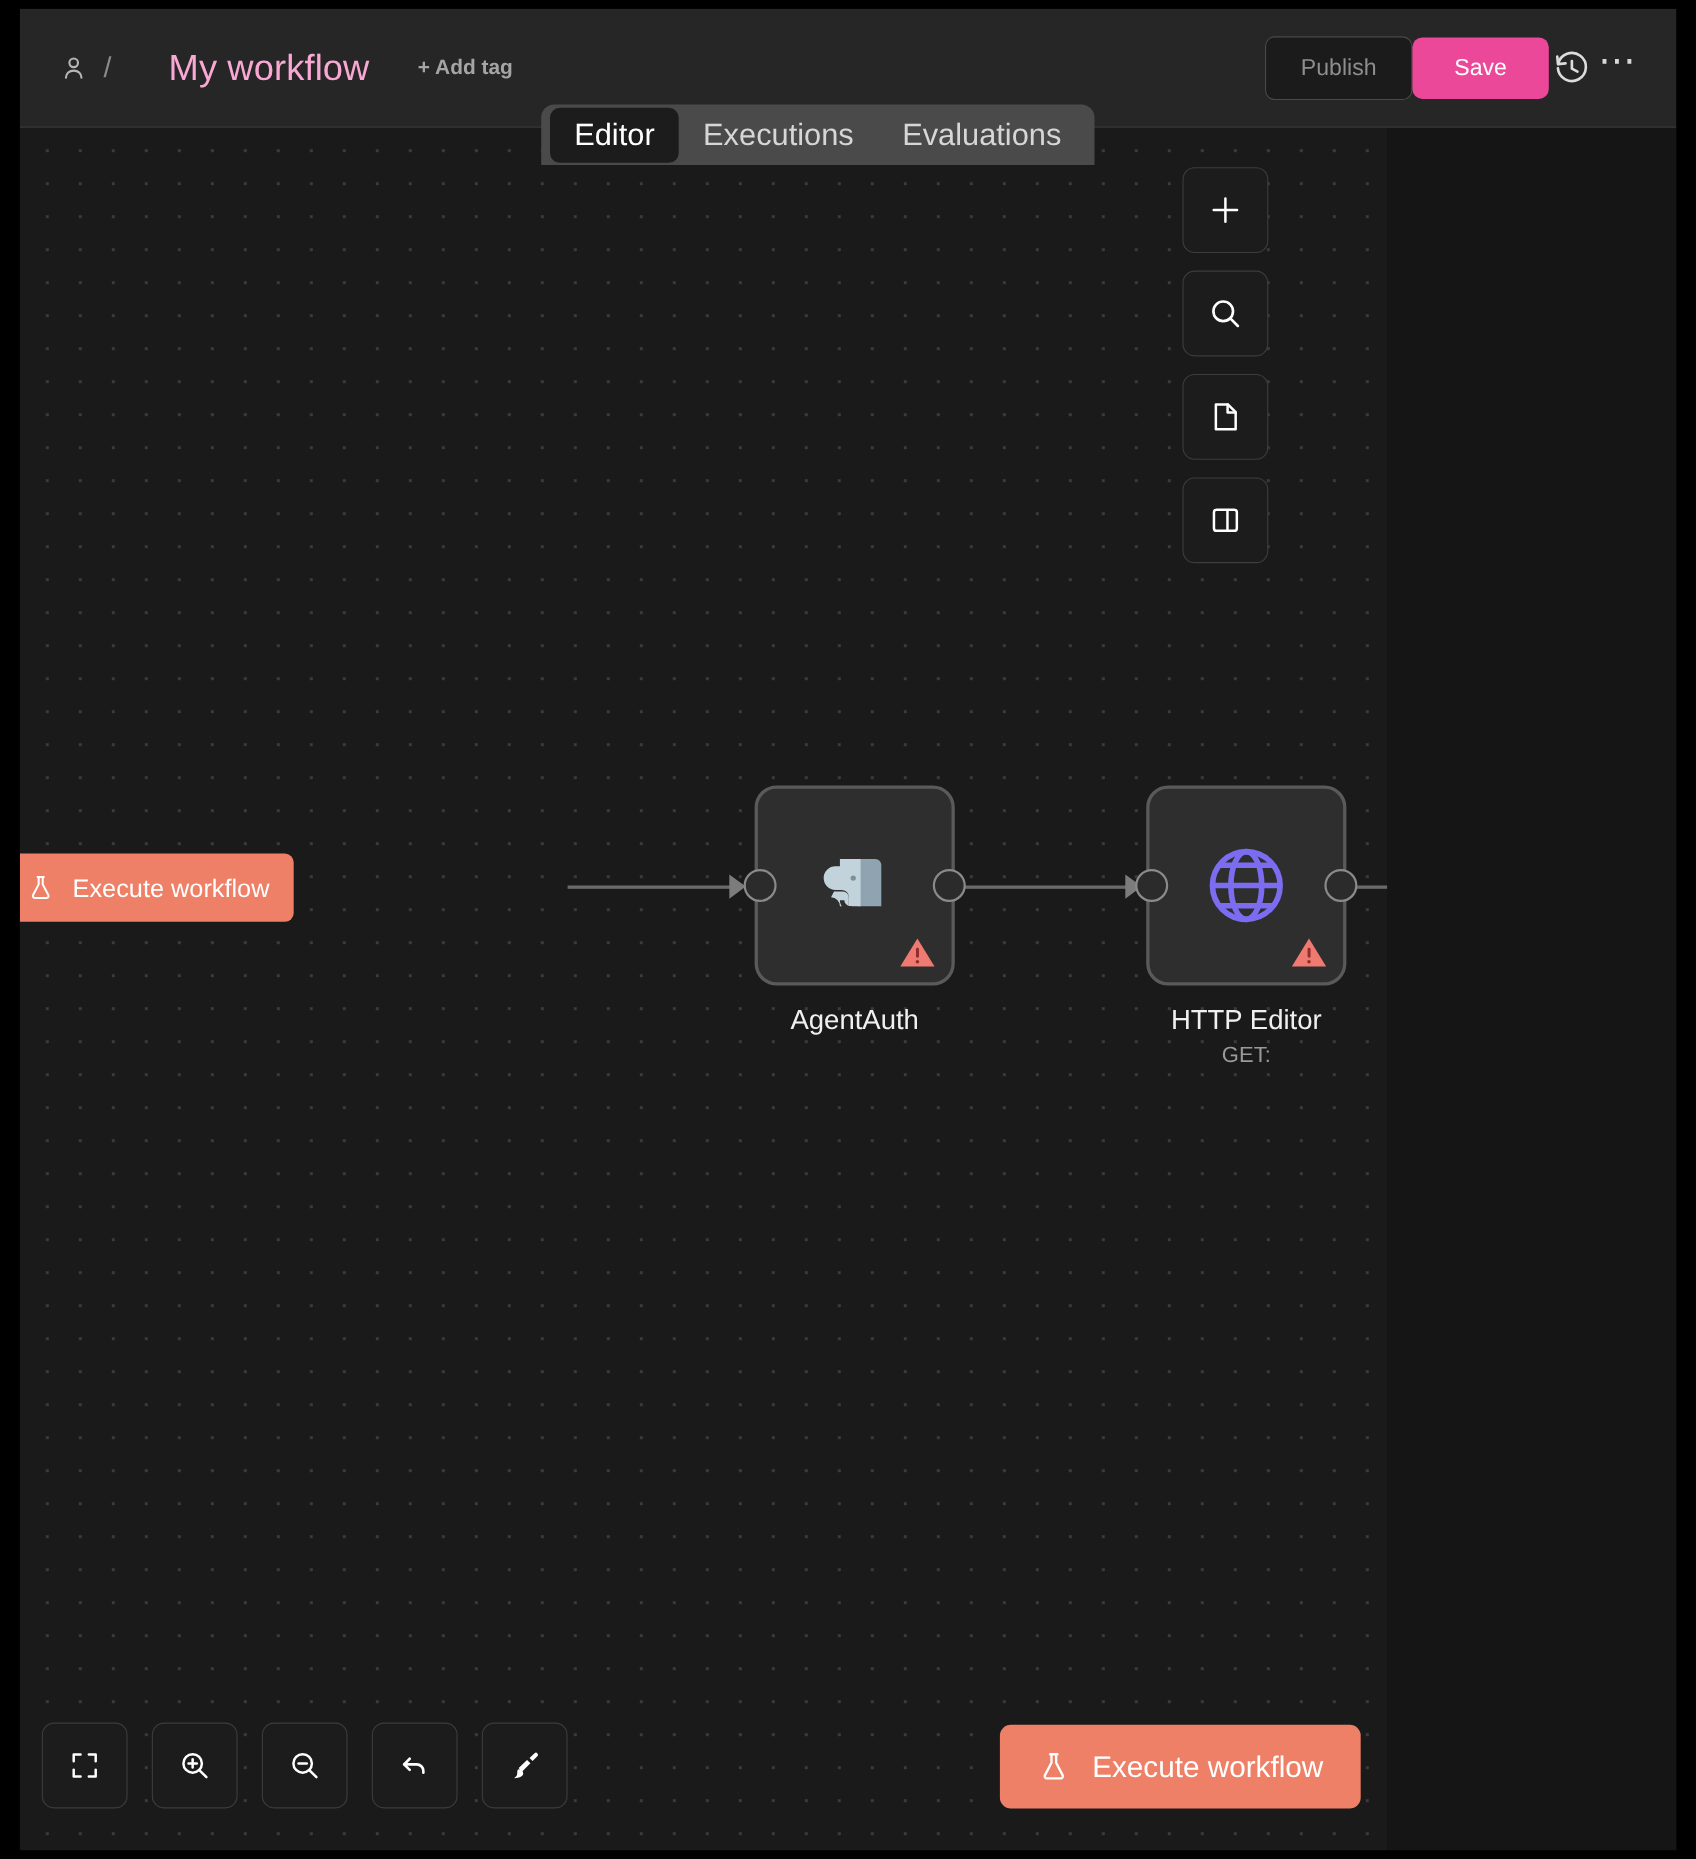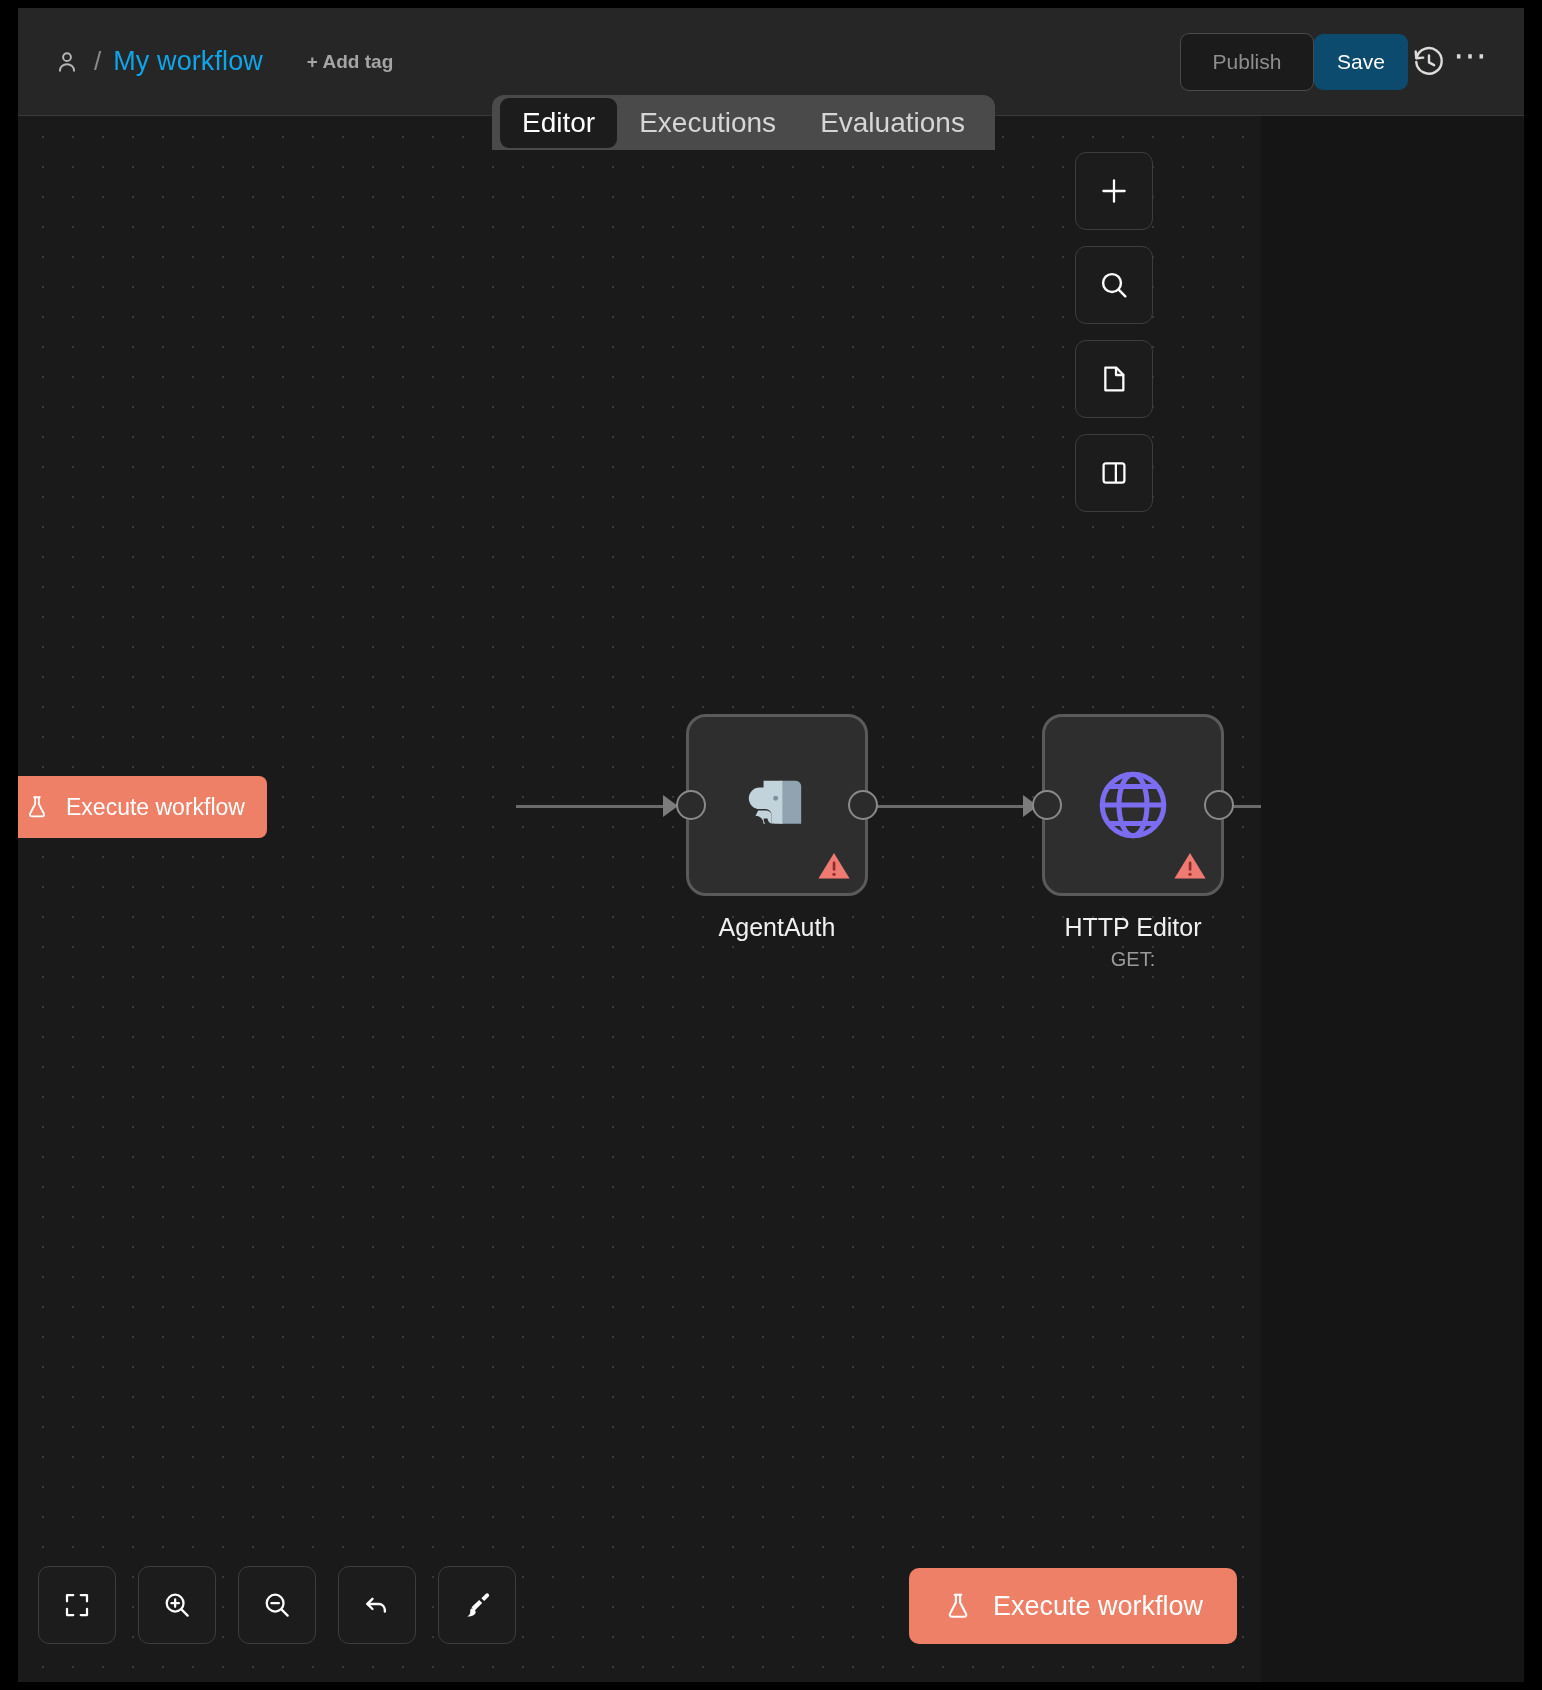--- a/index.html
+++ b/index.html
@@ -62,24 +62,25 @@
     display: inline-block;
     opacity: 0.85;
   }
   .slash {
     color: #8a8a8a;
     font-size: 26px;
     margin: 0 12px 0 14px;
     font-weight: 300;
   }
   .wf-title {
-    font-size: 27px;
-    color: #0ea5e9;
+    font-size: 33px;
+    color: #f9a8d4;
     letter-spacing: 0.1px;
     white-space: nowrap;
+    margin-left: 40px;
   }
   .add-tag {
     font-size: 19px;
     color: #a5a5a5;
     margin-left: 44px;
     font-weight: 600;
     white-space: nowrap;
     cursor: pointer;
   }
 
@@ -93,23 +94,23 @@
     width: 132px; height: 56px;
     border-radius: 9px;
     border: 1px solid #4a4a4a;
     background: #1b1b1b;
     color: #8e8e8e;
     font-size: 21px;
     display: flex; align-items: center; justify-content: center;
     cursor: pointer;
   }
   .btn-save {
-    width: 94px; height: 56px;
+    width: 124px; height: 56px;
     border-radius: 9px;
-    background: #0c4a6e;
+    background: #ec4899;
     color: #ffffff;
     font-size: 21px;
     display: flex; align-items: center; justify-content: center;
     cursor: pointer;
     border: none;
   }
   .icon-btn-plain {
     width: 42px; height: 42px;
     display: flex; align-items: center; justify-content: center;
     cursor: pointer;

